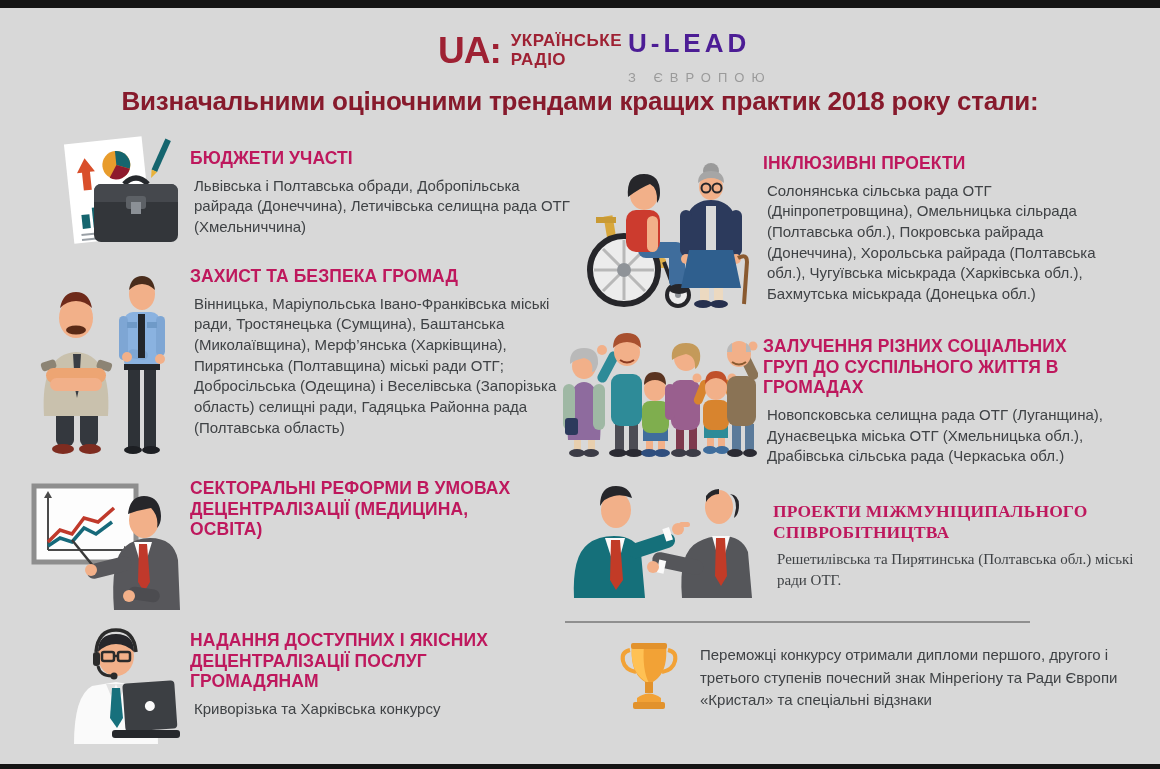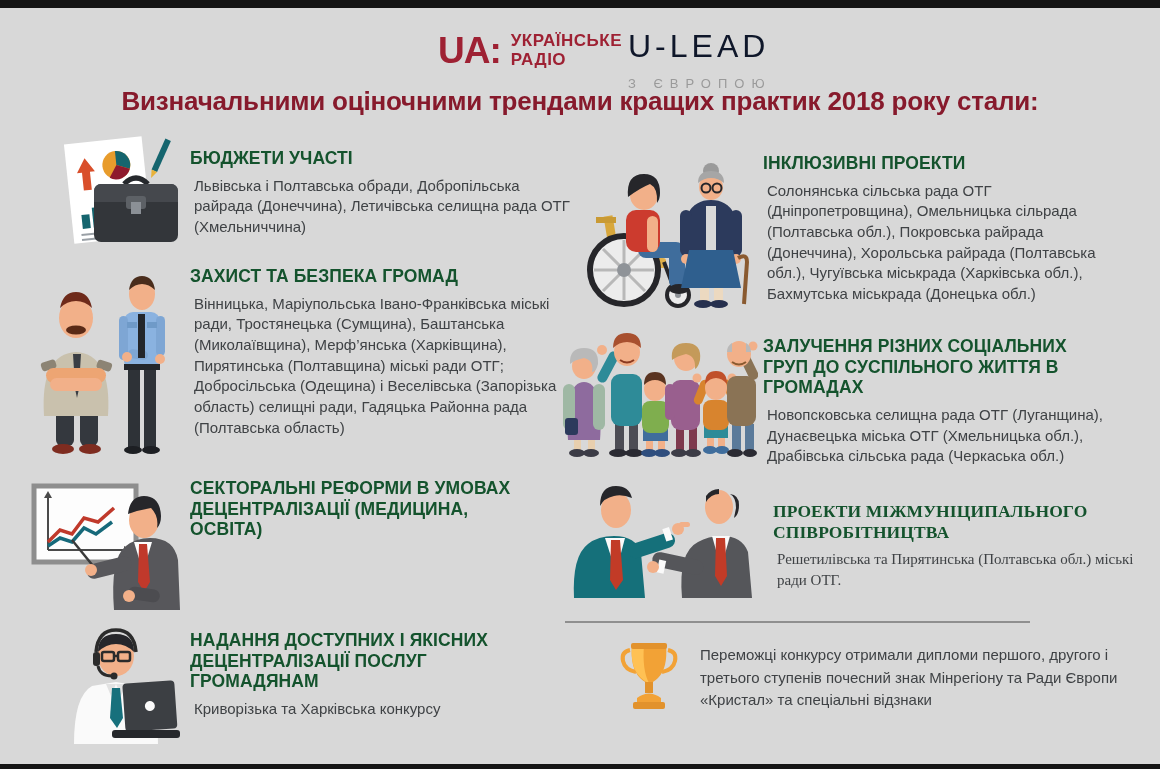--- a/index.html
+++ b/index.html
@@ -10,31 +10,31 @@
   .edge-bar{position:absolute;left:0;width:1160px;background:#141414;}
   .edge-bar.top{top:0;height:8px;}
   .edge-bar.bottom{bottom:0;height:5px;}
 
   
   .ua-logo{position:absolute;left:438px;top:26px;display:flex;align-items:flex-end;color:#9e2133;}
   .ua-mark{font-size:37px;font-weight:800;letter-spacing:-1px;line-height:1;}
   .ua-words{margin-left:10px;padding-top:5px;display:flex;flex-direction:column;
     font-size:17px;font-weight:700;line-height:1.12;letter-spacing:.5px;}
   .ulead-logo{position:absolute;left:628px;top:30px;}
-  .ulead-name{font-size:32px;font-weight:400;letter-spacing:4px;color:#0f172a;line-height:1;}
+  .ulead-name{font-size:26px;font-weight:700;letter-spacing:4px;color:#4c1d95;line-height:1;}
   .ulead-tagline{font-size:13px;letter-spacing:7px;color:#9a9a9a;margin-top:14px;}
 
   .title{
     position:absolute;left:0;top:86px;width:1160px;margin:0;text-align:center;
     font-size:26px;font-weight:700;color:#871a2c;letter-spacing:-.2px;
   }
 
   .section{position:absolute;}
   .section h2{
-    margin:0 0 7px 0;font-size:17.5px;font-weight:700;color:#14532d;
+    margin:0 0 7px 0;font-size:17.5px;font-weight:700;color:#be185d;
     line-height:1.18;max-width:330px;letter-spacing:.1px;
   }
   .section p{margin:4px;font-size:15px;line-height:1.38;color:#3f4245;}
 
   .icon{position:absolute;}
   .icon svg{display:block;width:100%;height:100%;}
 
   .divider{position:absolute;left:565px;top:621px;width:465px;height:2px;background:#8f8f8f;}
 
   .footer-note-text{

